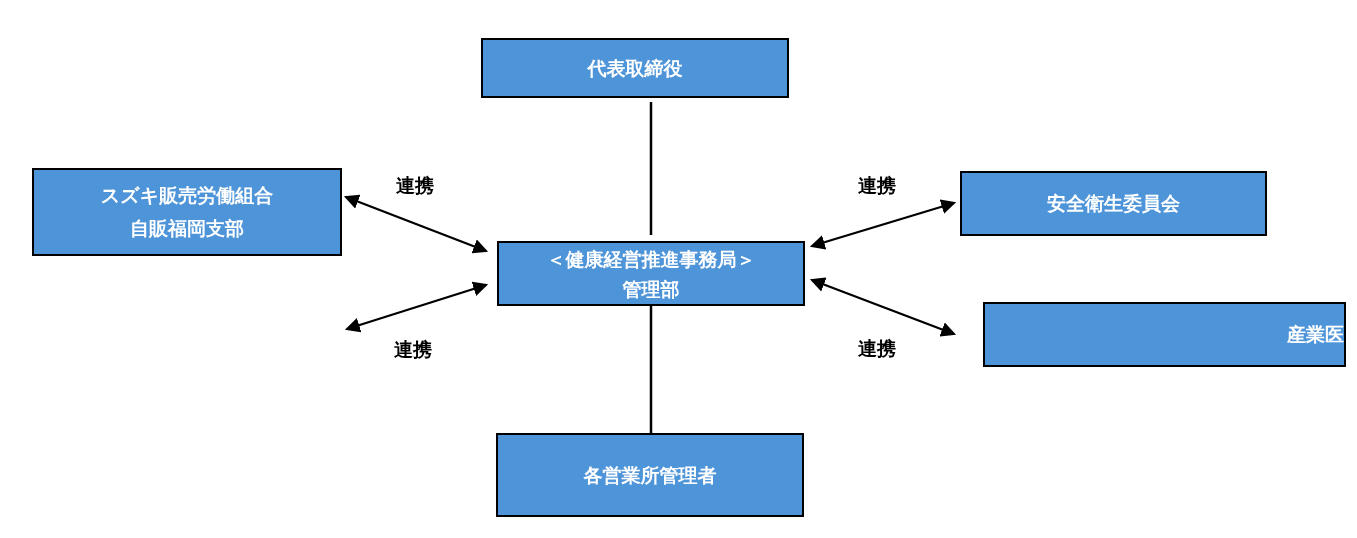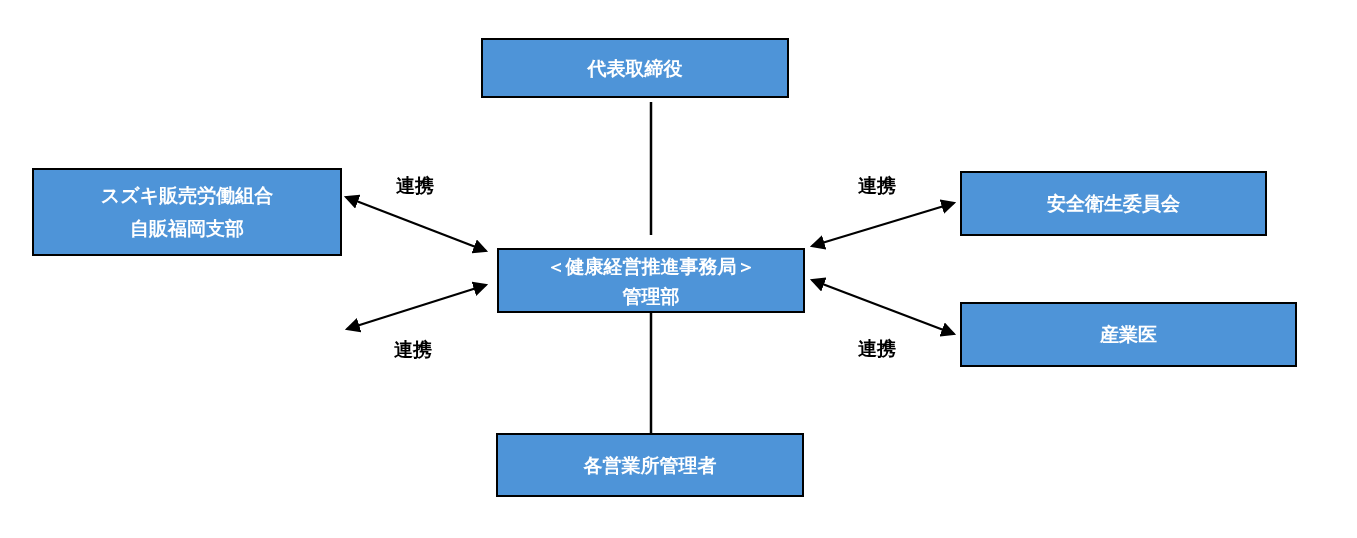--- a/index.html
+++ b/index.html
@@ -70,40 +70,40 @@
     <line x1="346" y1="197" x2="486" y2="251" stroke-width="2.3" marker-start="url(#ah)" marker-end="url(#ah)"></line>
     <line x1="347" y1="329" x2="486" y2="285" stroke-width="2.3" marker-start="url(#ah)" marker-end="url(#ah)"></line>
     <line x1="812" y1="246" x2="954" y2="203" stroke-width="2.3" marker-start="url(#ah)" marker-end="url(#ah)"></line>
     <line x1="812" y1="280" x2="954" y2="334" stroke-width="2.3" marker-start="url(#ah)" marker-end="url(#ah)"></line>
   </svg>
 
   <div class="node" style="left:481px; top:38px; width:308px; height:60px;">
     <span class="line">代表取締役</span>
   </div>
 
-  <div class="node" style="left:497px; top:248px; width:308px; height:65px; line-height:30px;">
+  <div class="node" style="left:497px; top:241px; width:308px; height:65px; line-height:30px;">
     <span class="line">＜健康経営推進事務局＞</span>
     <span class="line">管理部</span>
   </div>
 
   <div class="node" style="left:32px; top:168px; width:310px; height:88px; line-height:33px;">
     <span class="line">スズキ販売労働組合</span>
     <span class="line">自販福岡支部</span>
   </div>
 
 
   <div class="node" style="left:960px; top:171px; width:307px; height:65px;text-align:right;">
     <span class="line">安全衛生委員会</span>
   </div>
 
-  <div class="node" style="left:960px; top:302px; width:337px; height:65px;">
+  <div class="node" style="left:983px; top:302px; width:363px; height:65px;align-items:flex-end;">
     <span class="line">産業医</span>
   </div>
 
-  <div class="node" style="left:496px; top:433px; width:308px; height:64px;justify-content:center;">
+  <div class="node" style="left:496px; top:433px; width:308px; height:84px;justify-content:center;">
     <span class="line">各営業所管理者</span>
   </div>
 
   <div class="renkei" style="left:396px; top:174px;">連携</div>
   <div class="renkei" style="left:858px; top:174px;">連携</div>
   <div class="renkei" style="left:394px; top:338px;">連携</div>
   <div class="renkei" style="left:858px; top:337px;">連携</div>
 
 </div>
 

